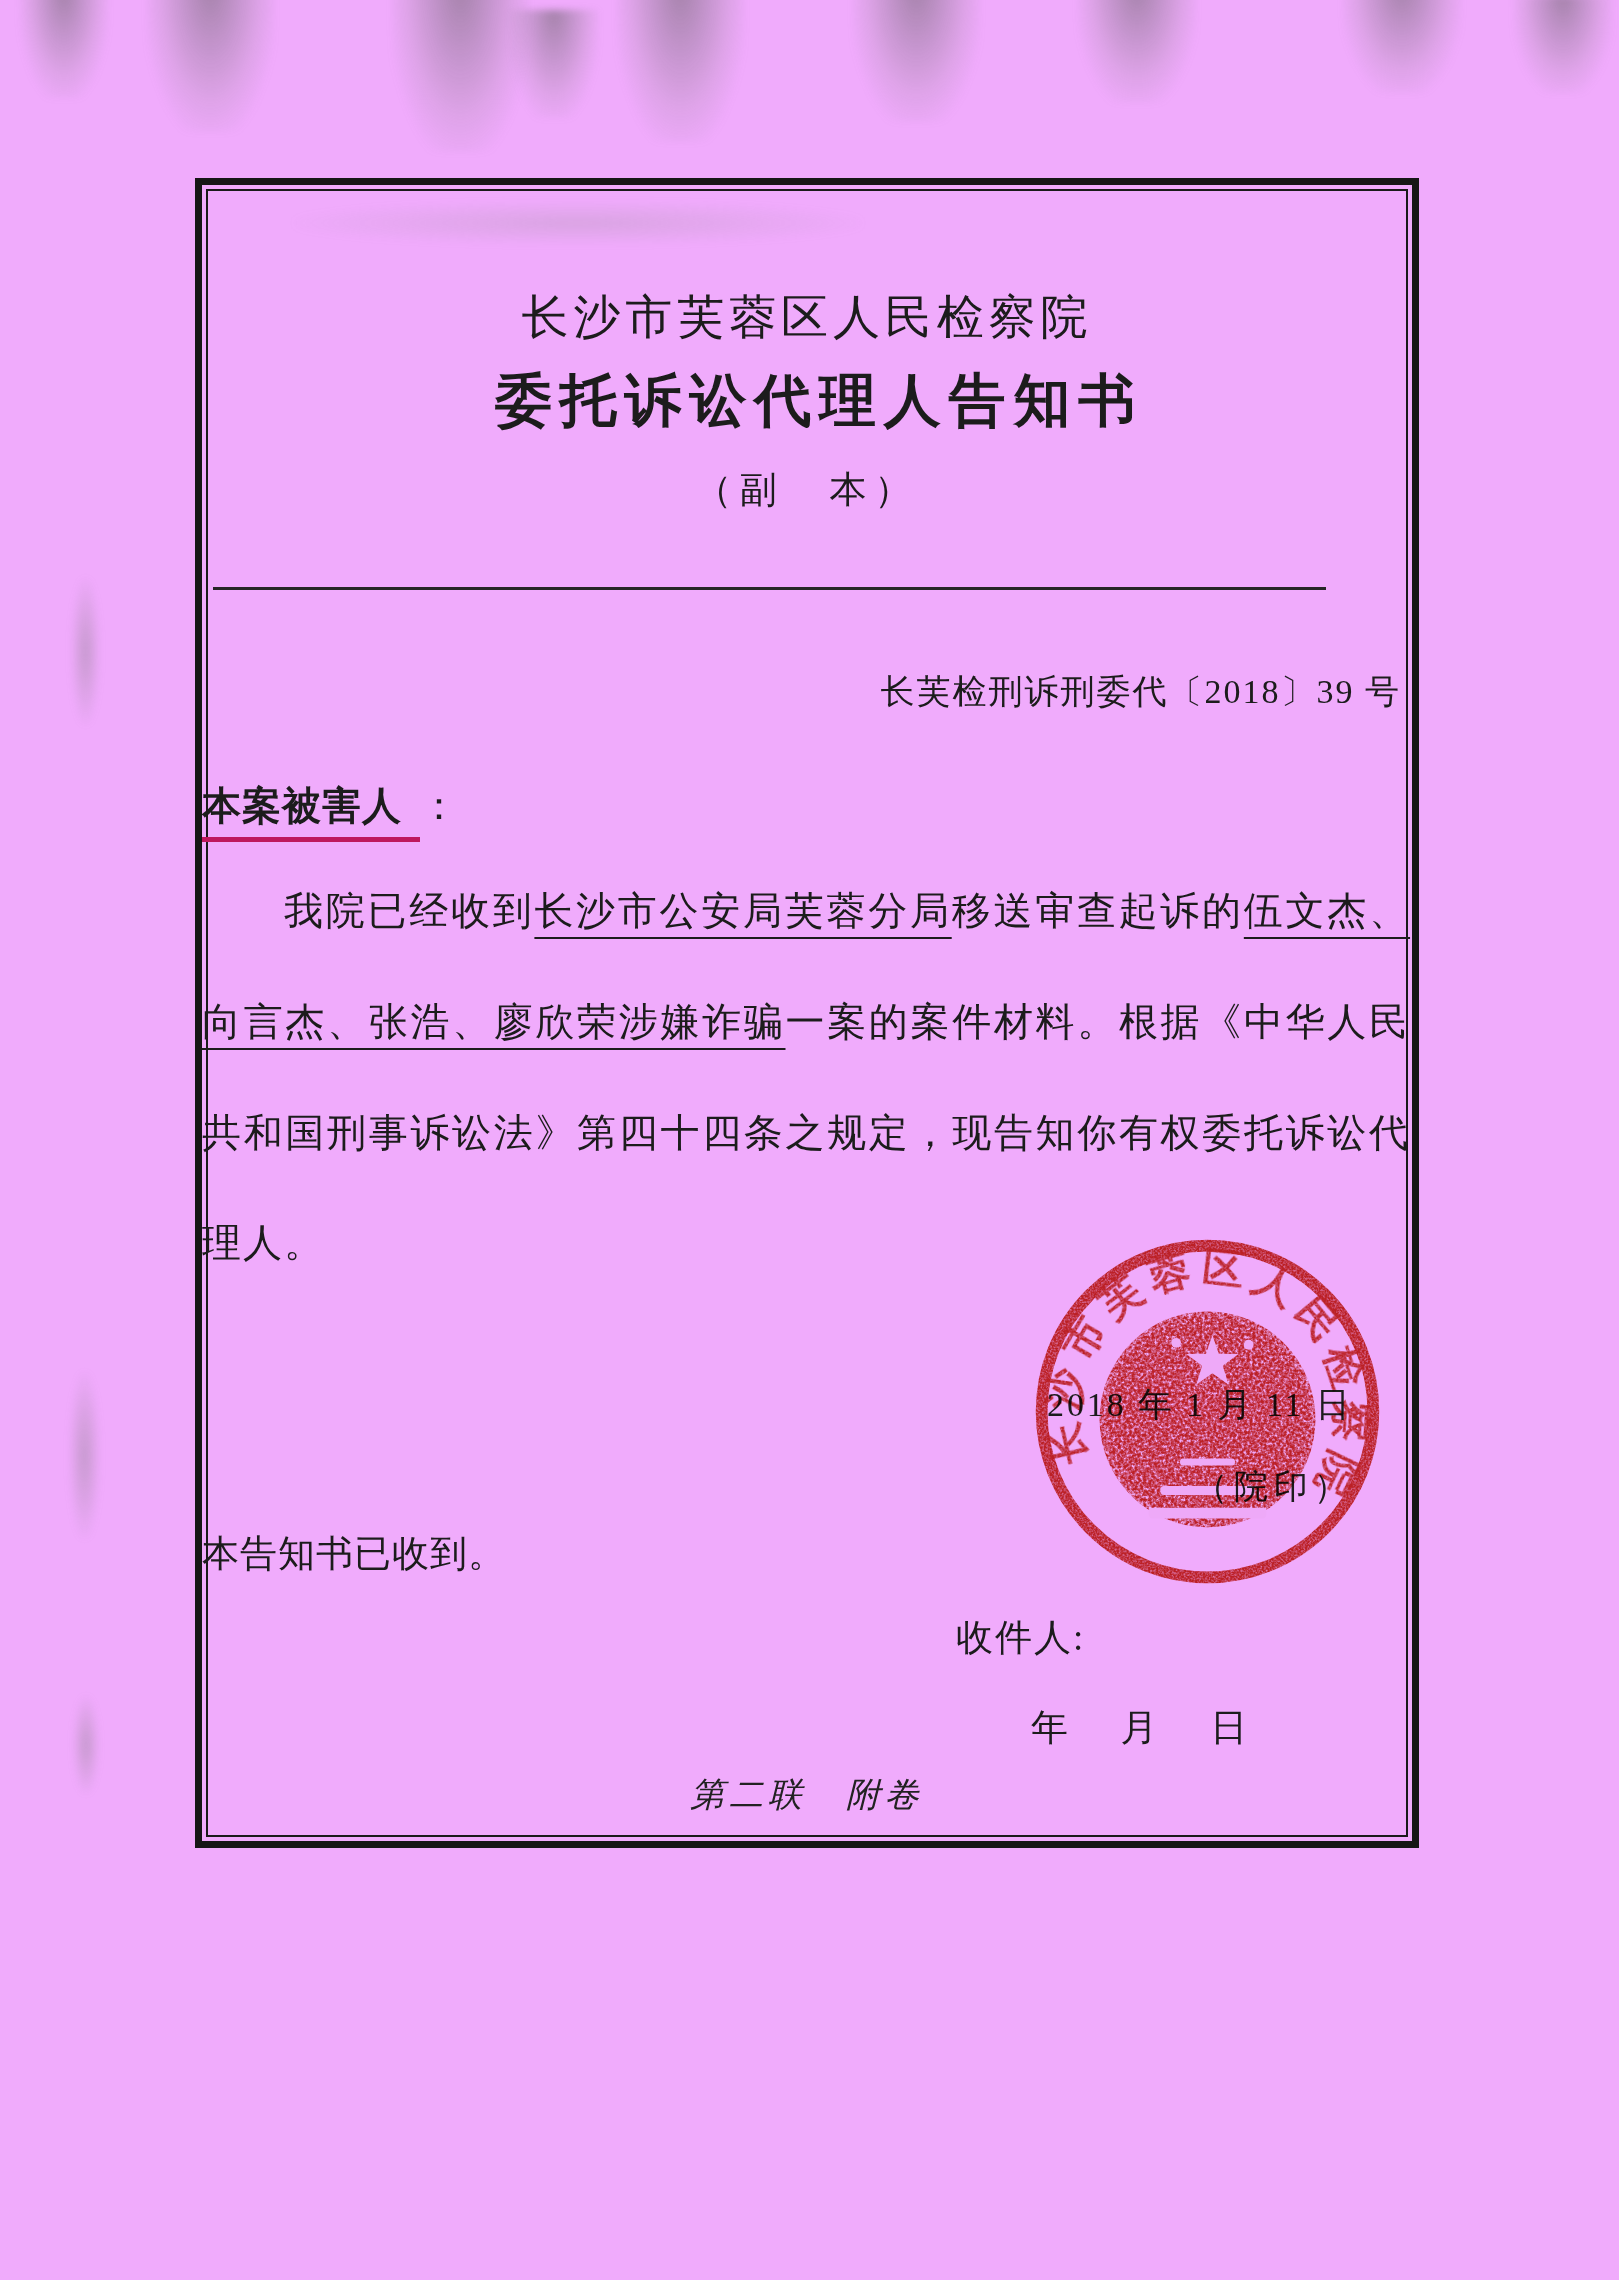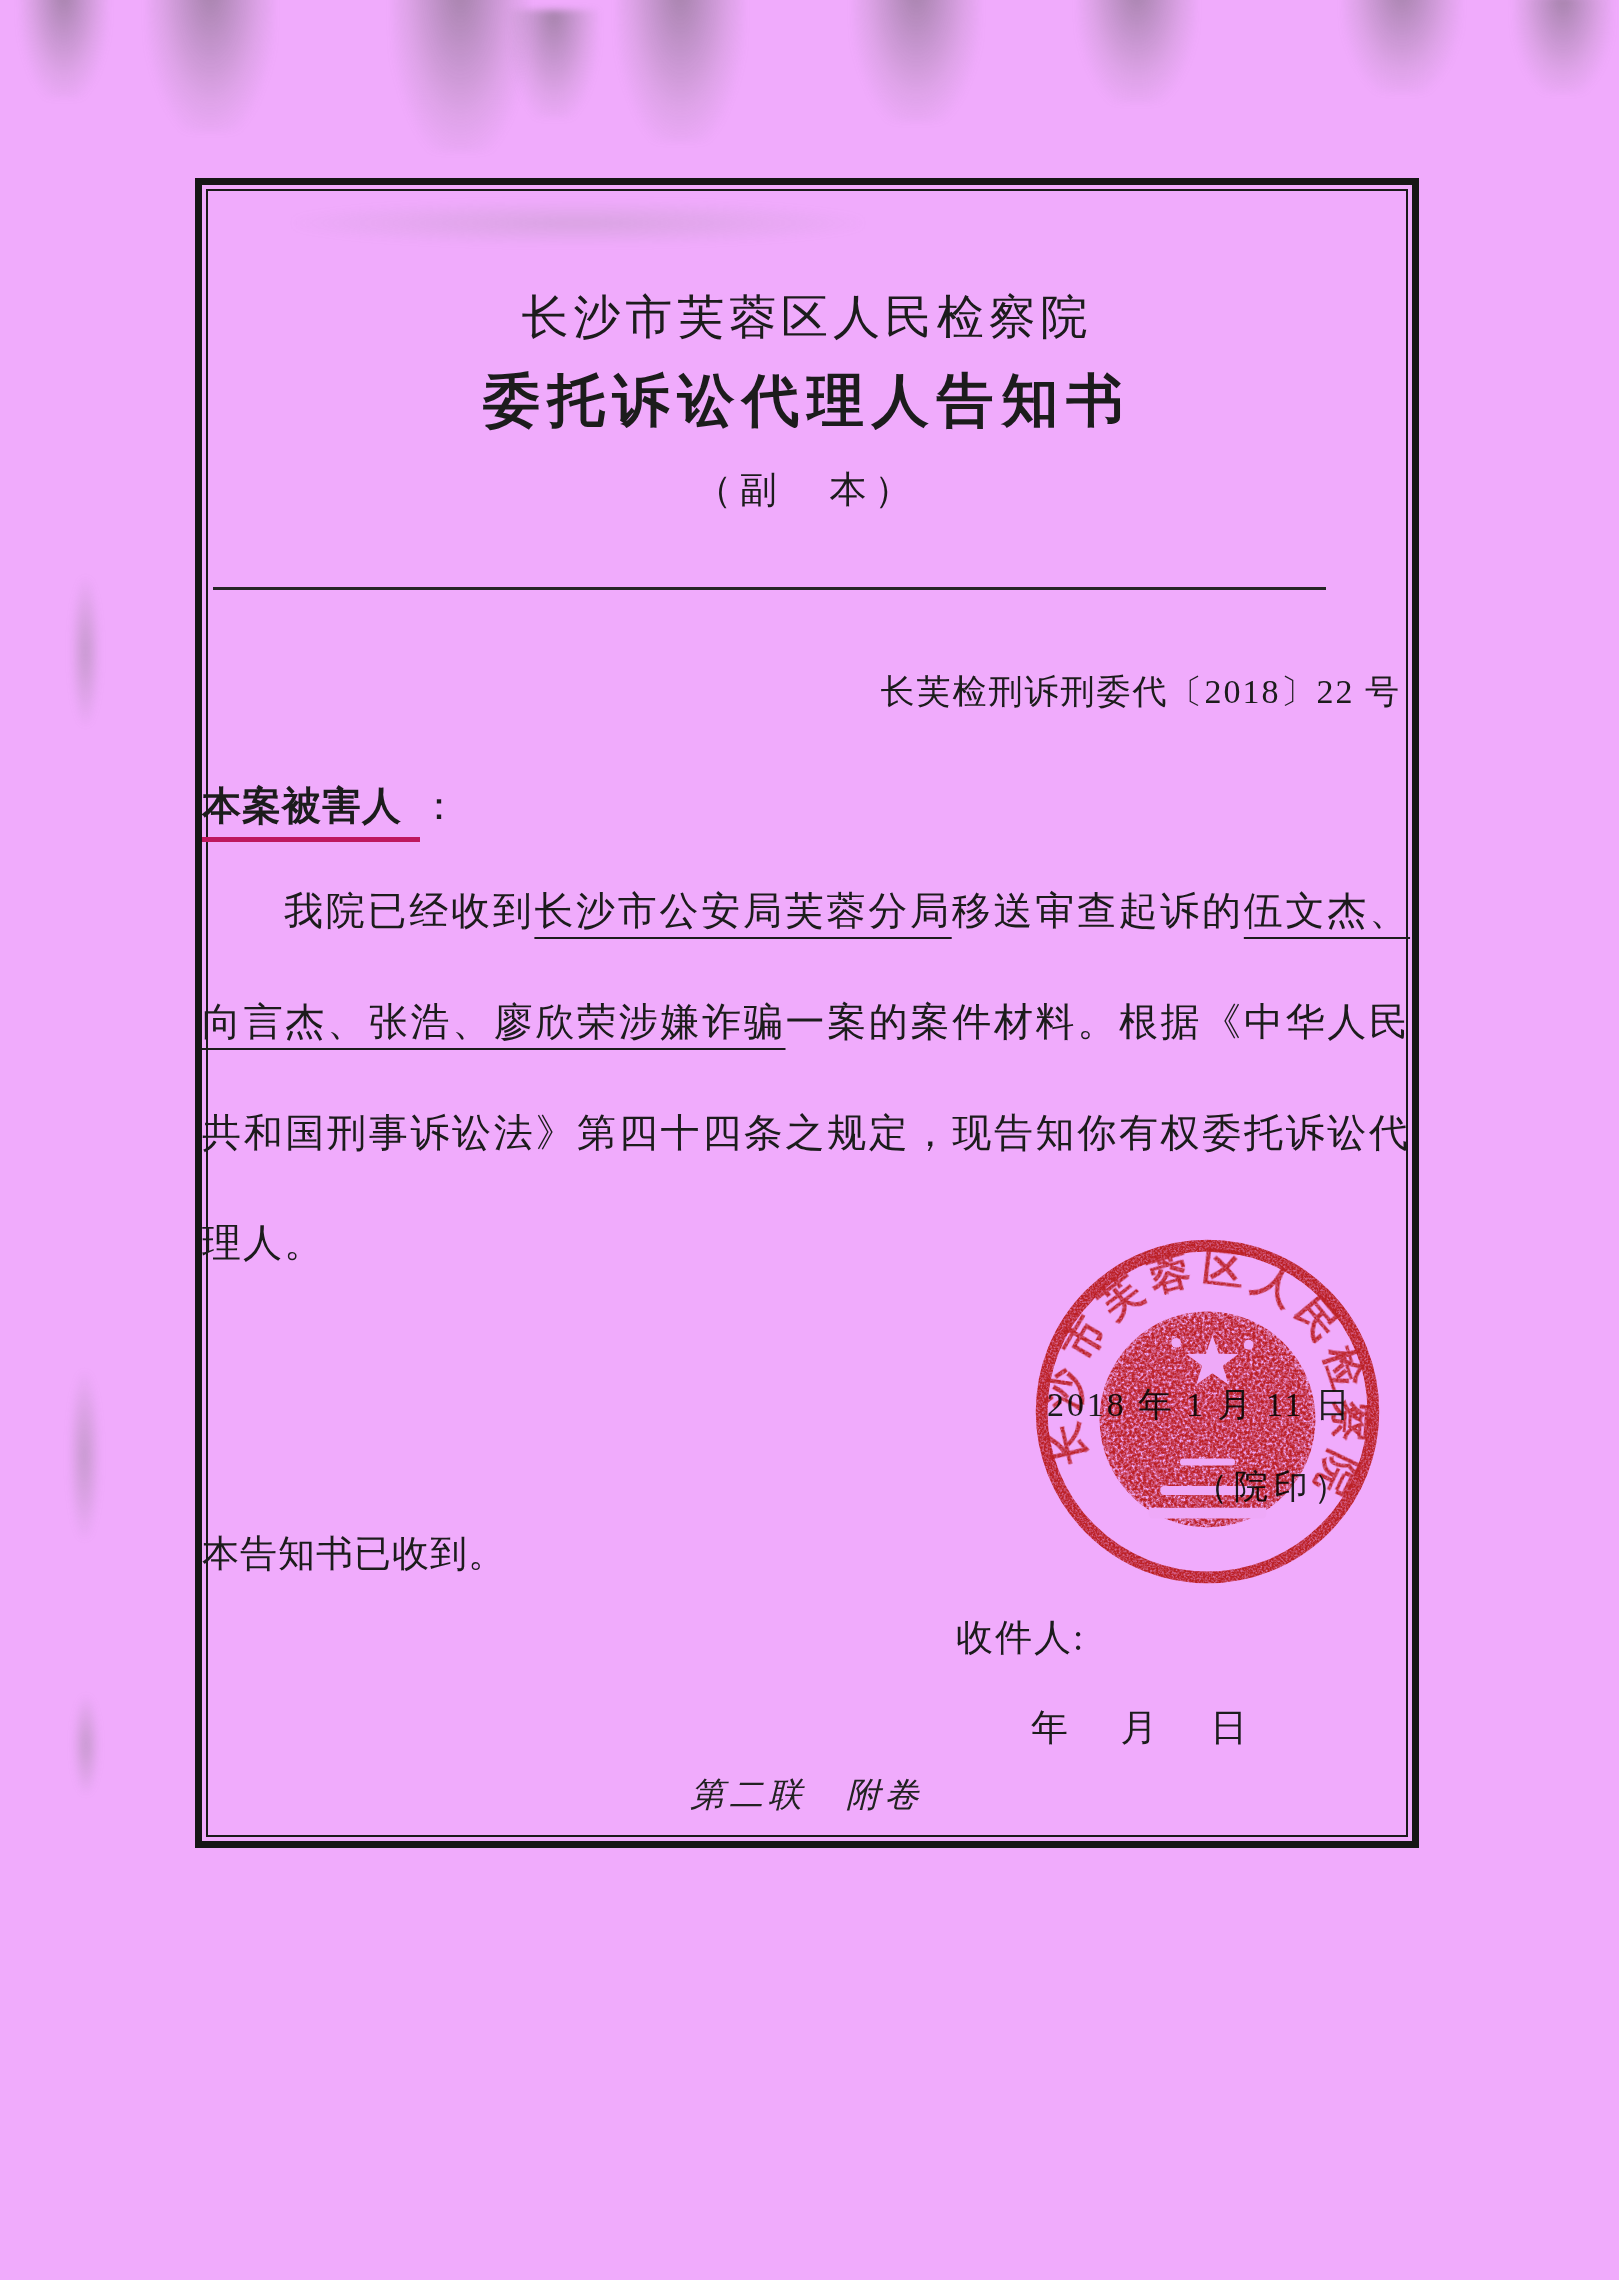--- a/index.html
+++ b/index.html
@@ -14,21 +14,21 @@
     background:radial-gradient(ellipse at 50% 0%, rgba(90,90,90,.5), rgba(120,120,120,.15) 55%, transparent 78%);}
   .smudge.side{background:radial-gradient(ellipse at 50% 50%, rgba(120,120,120,.35), transparent 75%);}
   .smudge.faint{background:radial-gradient(ellipse at 50% 50%, rgba(140,140,140,.22), transparent 75%);}
   
   .frame{left:195px;top:178px;width:1224px;height:1670px;box-sizing:border-box;
     border:7.8px solid #161616;}
   .frame-inner{position:absolute;inset:3.9px;border:2px solid #1a1a1a;}
   
   .center-band{left:195px;width:1224px;text-align:center;}
   .org{top:286px;font-size:47px;letter-spacing:4.9px;}
-  .doc-title{top:363px;font-size:57px;letter-spacing:7.8px;font-weight:700;}
+  .doc-title{top:363px;font-size:57px;letter-spacing:7.8px;font-weight:700;margin-left:12px;}
   .copy-label{top:465px;font-size:37px;letter-spacing:7.8px;}
   .divider{left:213px;top:587px;width:1113px;height:2.9px;background:#262626;}
   .doc-no{left:195px;width:1206px;top:669px;text-align:right;font-size:34px;letter-spacing:2px;}
   
   .salutation{left:202px;top:779px;font-size:39px;letter-spacing:1px;}
   .salutation .uline{border-bottom:5px solid #be185d;padding-right:17.6px;padding-bottom:10px;font-weight:bold;}
   .bline{left:202px;width:1208px;font-size:39px;letter-spacing:2px;
     text-align:justify;text-align-last:justify;}
   .bline.noj{text-align:left;text-align-last:left;}
   .b1{top:884px;text-indent:82px;}
@@ -69,21 +69,21 @@
 
   <div class="abs frame">
     <div class="frame-inner"></div>
   </div>
 
   <div class="abs center-band org">长沙市芙蓉区人民检察院</div>
   <div class="abs center-band doc-title">委托诉讼代理人告知书</div>
   <div class="abs center-band copy-label">（副　本）</div>
   <div class="abs divider"></div>
 
-  <div class="abs doc-no">长芙检刑诉刑委代〔2018〕22 号</div>
+  <div class="abs doc-no">长芙检刑诉刑委代〔2018〕39 号</div>
 
   <div class="abs salutation">
     <span class="uline">本案被害人</span><span>：</span>
   </div>
 
   <div class="abs bline b1"><span>我院已经收到</span><span class="u">长沙市公安局芙蓉分局</span><span>移送审查起诉的</span><span class="u">伍文杰、</span></div>
   <div class="abs bline b3">共和国刑事诉讼法》第四十四条之规定，现告知你有权委托诉讼代</div>
   <div class="abs bline b2"><span class="u">向言杰、张浩、廖欣荣涉嫌诈骗</span><span>一案的案件材料。根据《中华人民</span></div>
   <div class="abs bline b4 noj">理人。</div>
 

